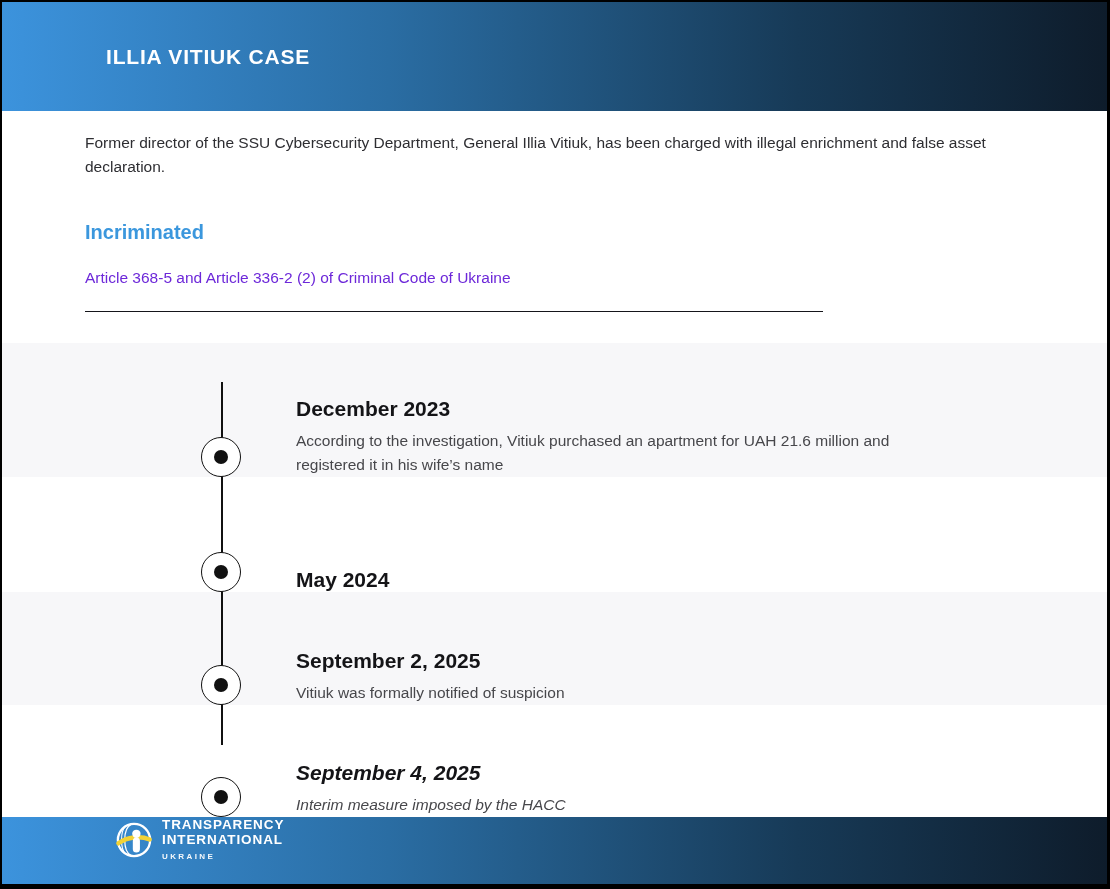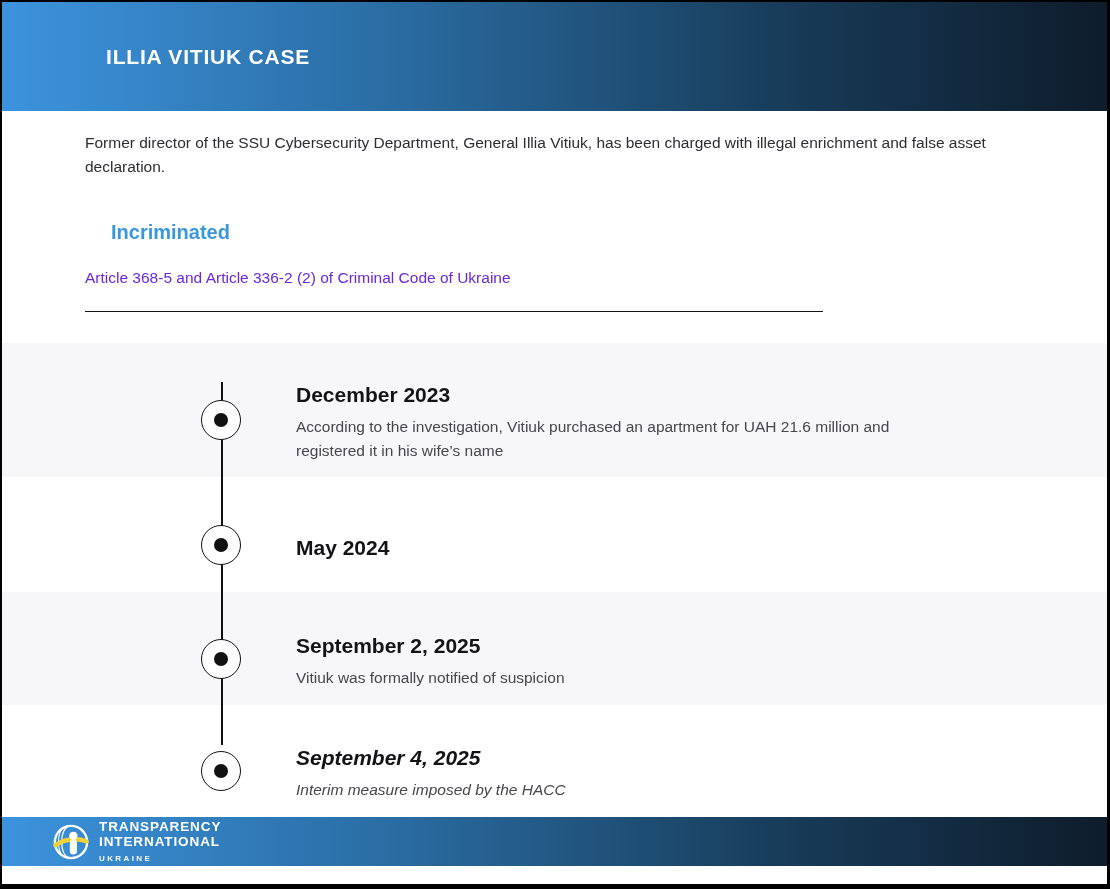--- a/index.html
+++ b/index.html
@@ -45,21 +45,20 @@
     max-width: 915px;
     font-size: 15.5px;
     line-height: 24px;
     color: #2e2e32;
   }
   .incriminated-heading {
     margin-top: 42px;
     font-size: 20px;
     font-weight: 800;
     color: #3b97dd;
-    margin-left: 26px;
   }
   .incriminated-articles {
     margin-top: 25px;
     font-size: 15.5px;
     color: #6d28d9;
   }
   .divider {
     margin-top: 24px;
     width: 738px;
     border: none;
@@ -72,21 +71,21 @@
     position: absolute;
     left: 219px;
     top: 39px;
     width: 1.5px;
     height: 363px;
     background: #111;
     z-index: 1;
   }
   .trow {
     display: flex;
-    align-items: center;
+    align-items: flex-end;
     padding: 20px 0 0 199px;
   }
   .trow:nth-child(odd of .trow) { background: #f7f7f9; }
   .trow:nth-child(2) { min-height: 134px; }
   .trow:nth-child(3) { min-height: 115px; }
   .trow:nth-child(4) { min-height: 113px; }
   .trow:nth-child(5) { min-height: 112px; font-style: italic; }
 
   .marker {
     position: relative;
@@ -117,24 +116,24 @@
   .event-desc {
     margin-top: 8px;
     max-width: 650px;
     font-size: 15.5px;
     line-height: 24px;
     color: #47474b;
   }
 
   
   .footer-banner {
-    height: 49px;
-    display: flex;
-    align-items: center;
-    padding-left: 50px;
+    height: 67px;
+    display: flex;
+    align-items: flex-start;
+    padding-left: 113px;
   }
   .logo { display: flex; align-items: center; }
   .logo-mark { width: 38px; height: 38px; flex: none; }
   .logo-text { margin-left: 9px; color: #ffffff; }
   .logo-text .org-line {
     font-size: 13.5px;
     font-weight: 700;
     letter-spacing: 0.9px;
     line-height: 15px;
   }

